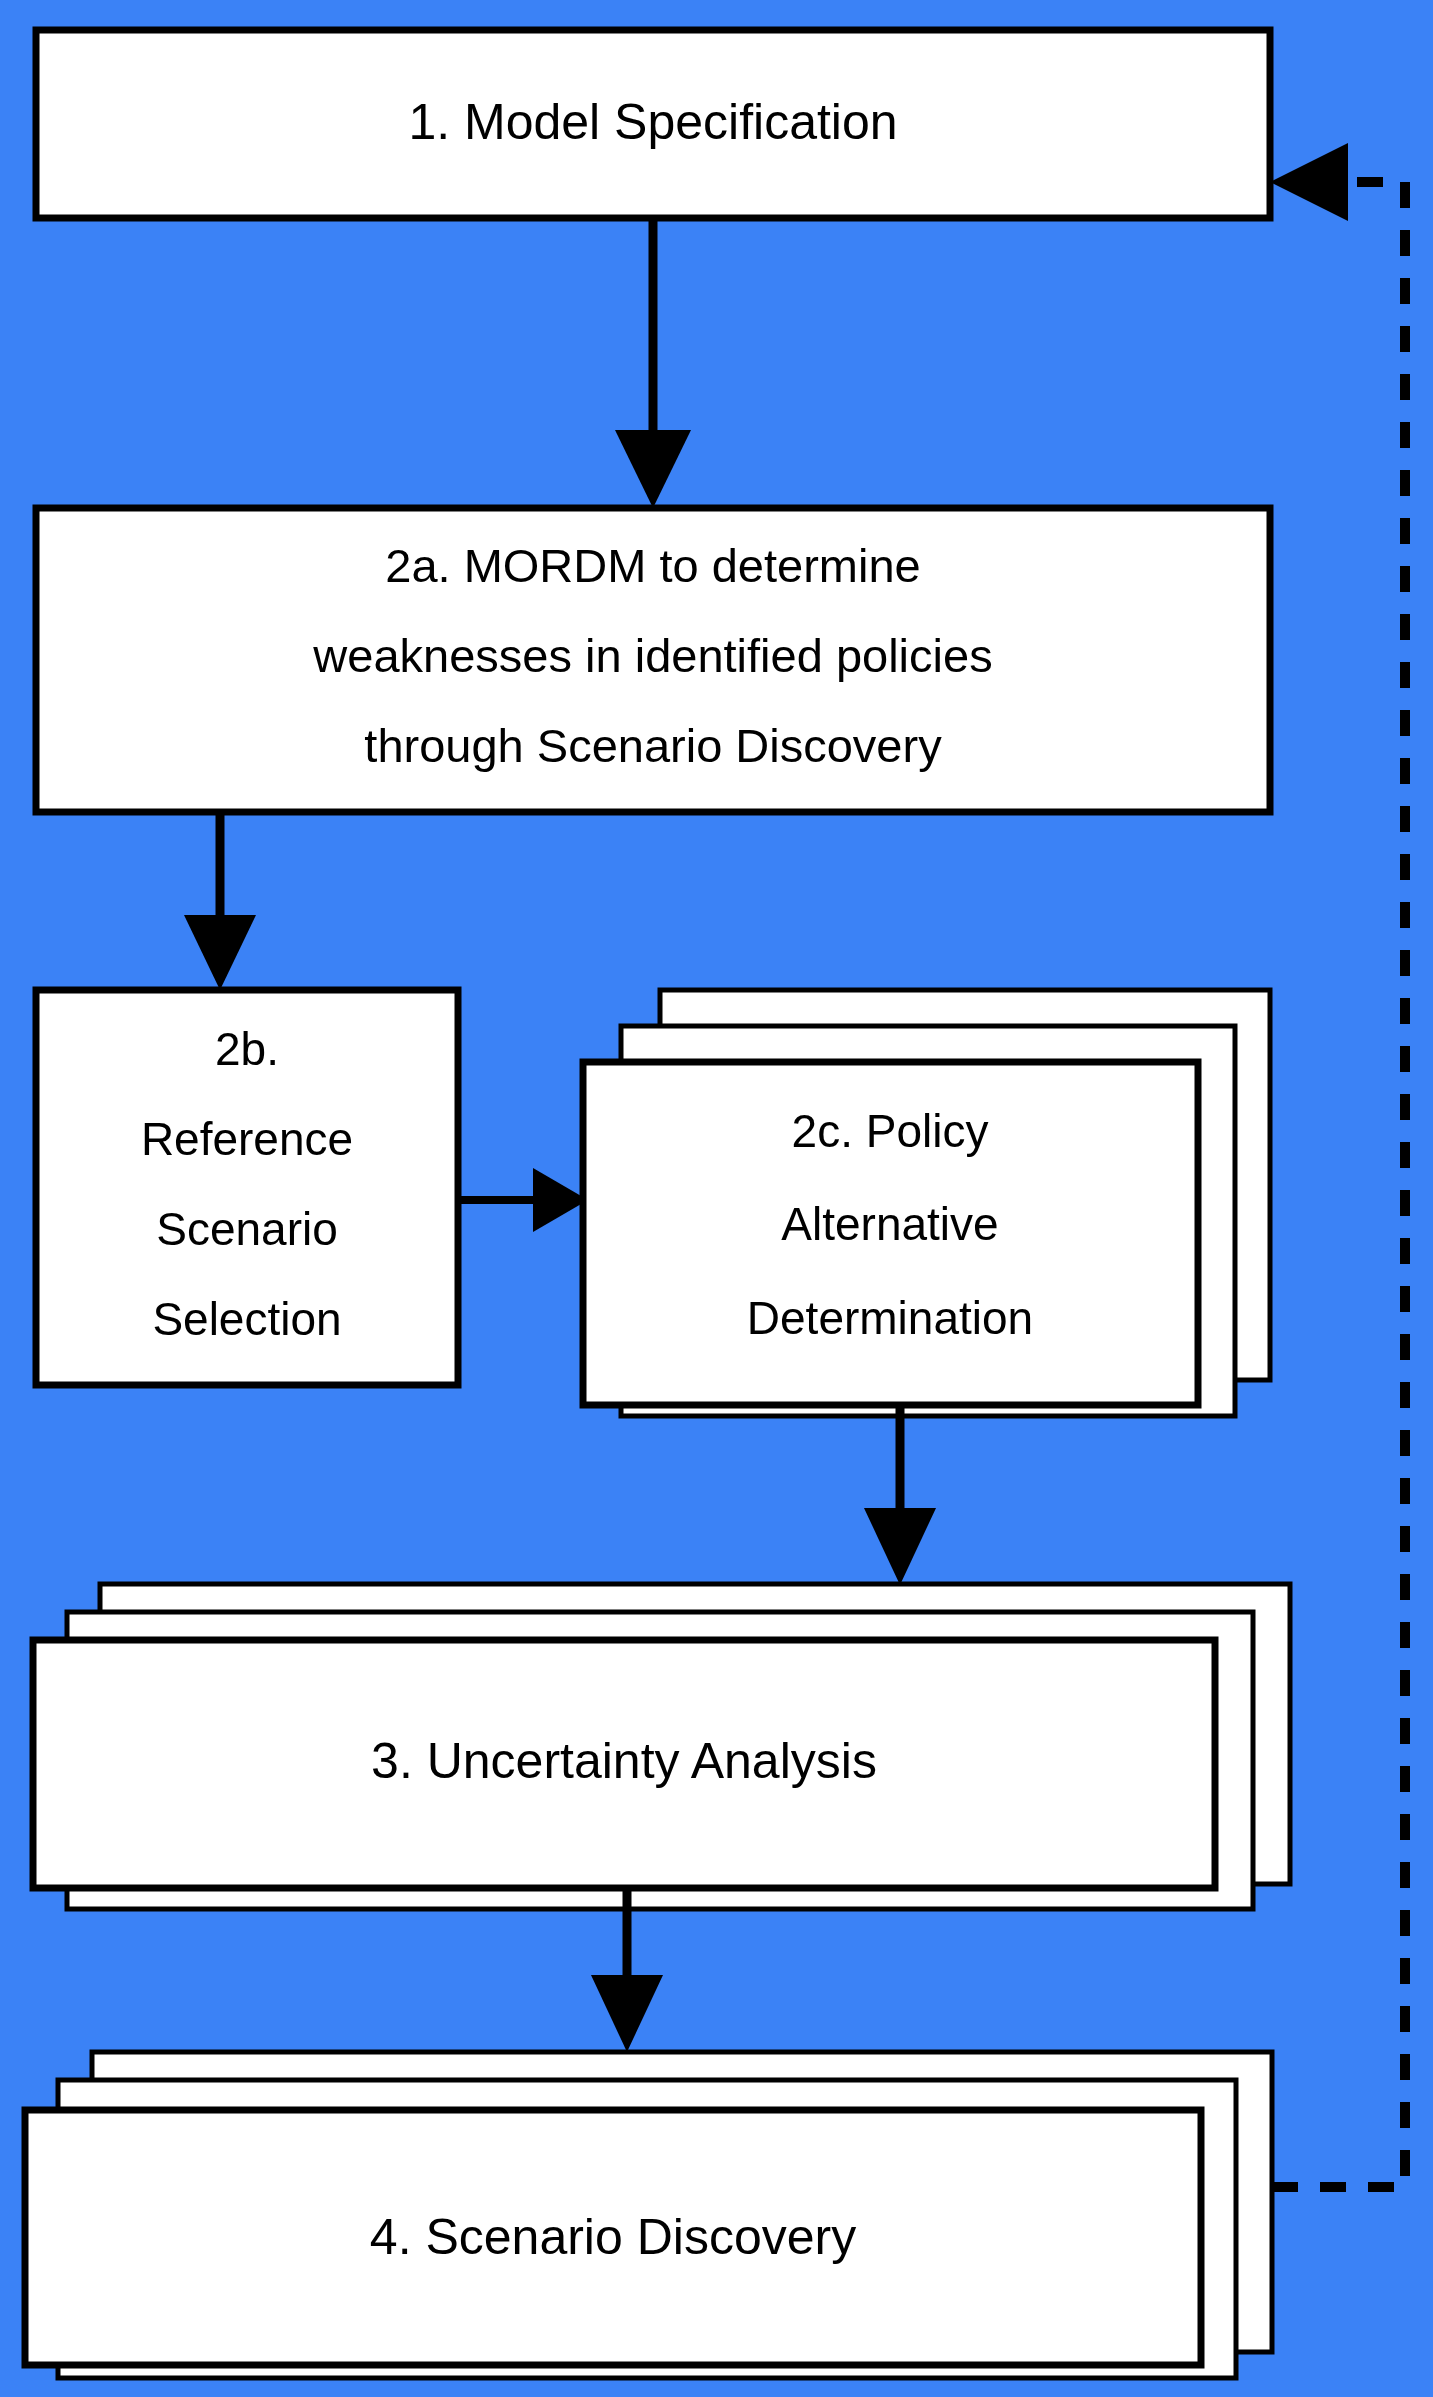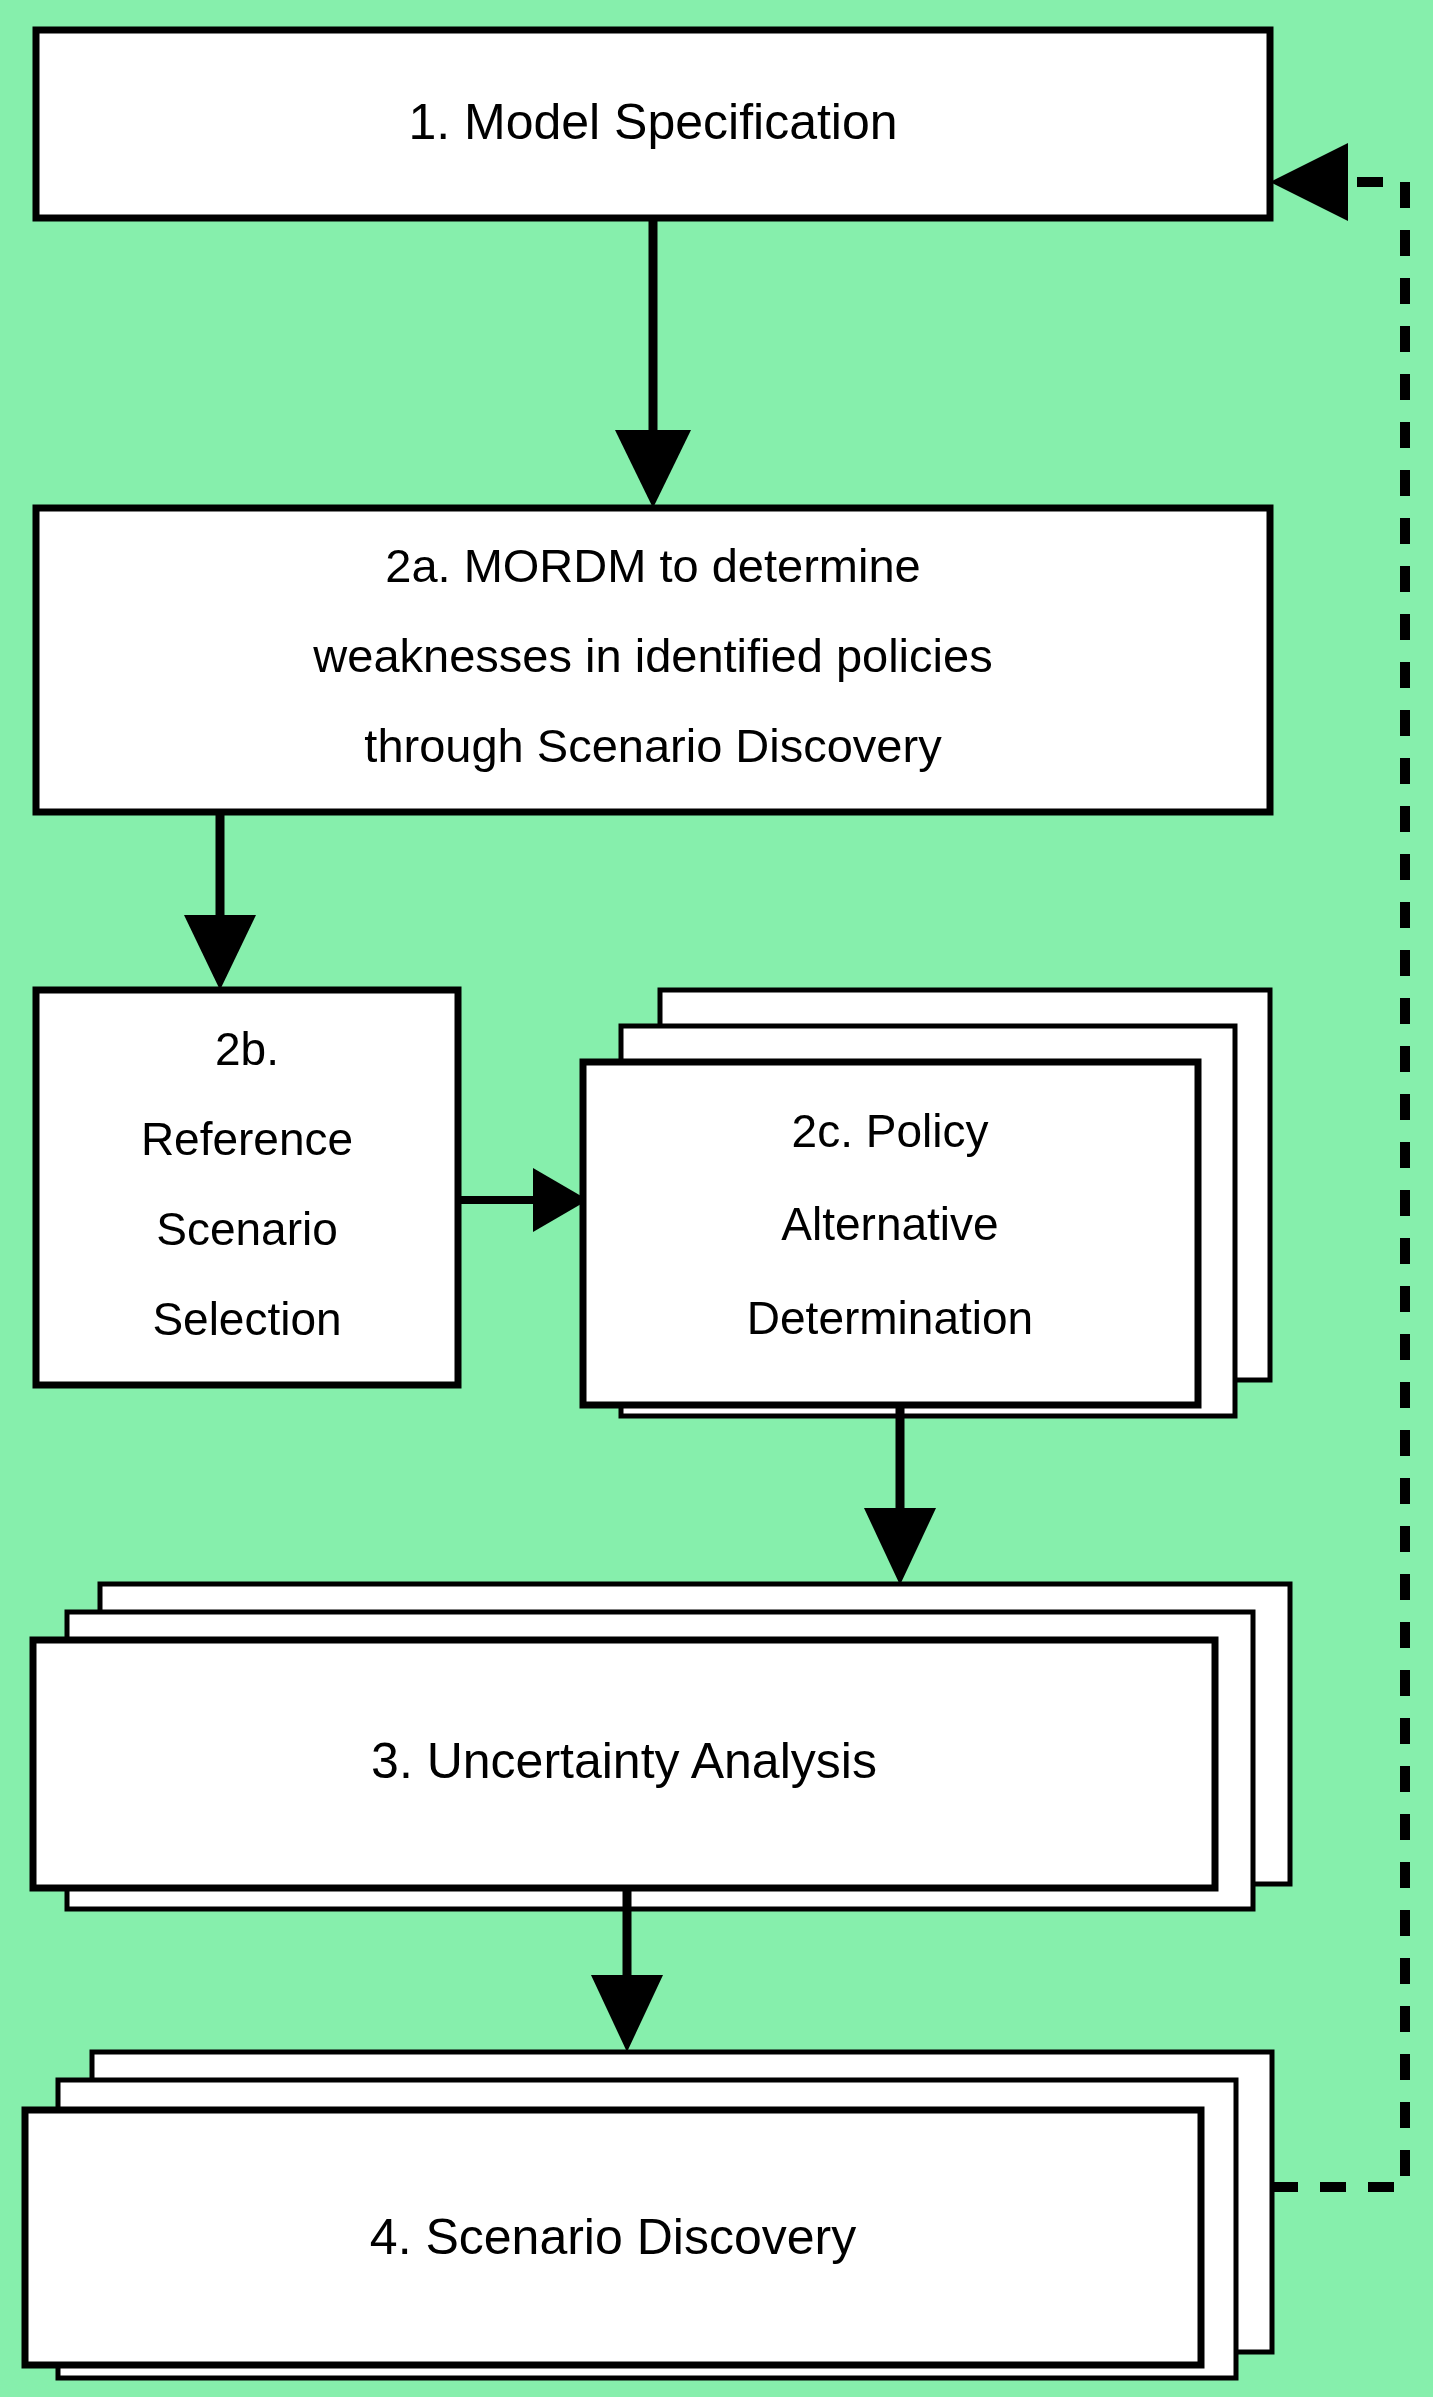--- a/index.html
+++ b/index.html
@@ -11,21 +11,21 @@
   body {
     font-family: "Liberation Sans", sans-serif;
     width: 1433px;
     height: 2397px;
     overflow: hidden;
   }
   #diagram-root {
     position: relative;
     width: 1433px;
     height: 2397px;
-    background: #86efac;
+    background: #3b82f6;
   }
   svg#flowchart-svg {
     display: block;
     width: 1433px;
     height: 2397px;
   }
   .node-box {
     fill: #ffffff;
     stroke: #000000;
     stroke-width: 7;

